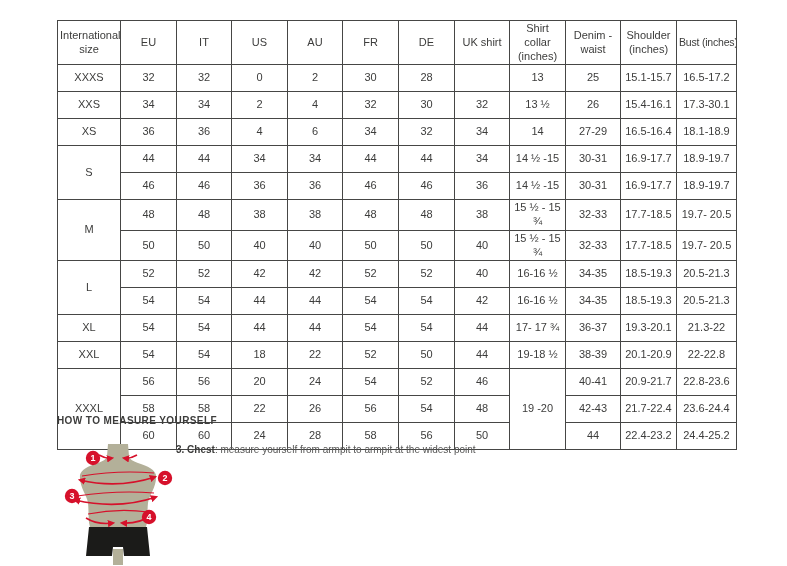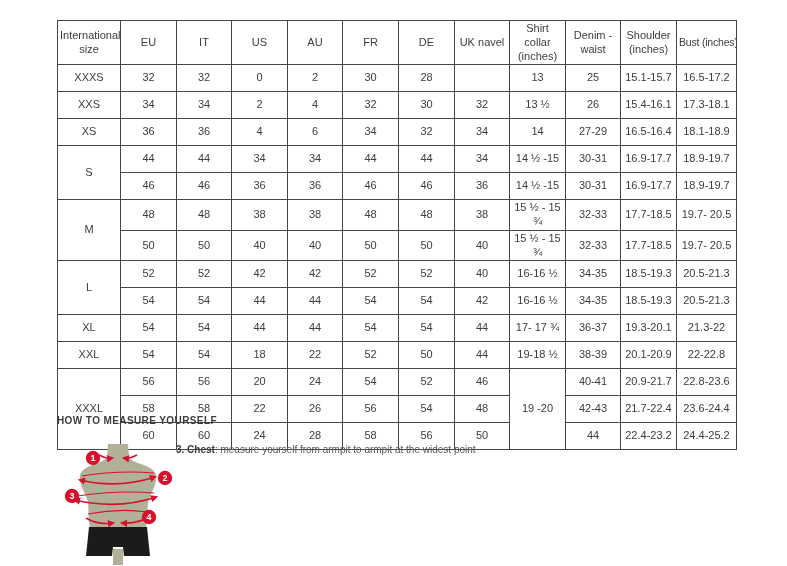--- a/index.html
+++ b/index.html
@@ -54,21 +54,21 @@
     </colgroup>
     <thead>
         <tr>
           <th>International size</th>
           <th>EU</th>
           <th>IT</th>
           <th>US</th>
           <th>AU</th>
           <th>FR</th>
           <th>DE</th>
-          <th>UK navel</th>
+          <th>UK shirt</th>
           <th>Shirt collar (inches)</th>
           <th>Denim - waist</th>
           <th>Shoulder (inches)</th>
           <th>Bust (inches)</th>
         </tr>
       </thead>
     <tbody>
         <tr>
           <td>XXXS</td>
           <td>32</td>
@@ -88,21 +88,21 @@
           <td>34</td>
           <td>34</td>
           <td>2</td>
           <td>4</td>
           <td>32</td>
           <td>30</td>
           <td>32</td>
           <td>13 ½</td>
           <td>26</td>
           <td>15.4-16.1</td>
-          <td>17.3-18.1</td>
+          <td>17.3-30.1</td>
         </tr>
         <tr>
           <td>XS</td>
           <td>36</td>
           <td>36</td>
           <td>4</td>
           <td>6</td>
           <td>34</td>
           <td>32</td>
           <td>34</td>

